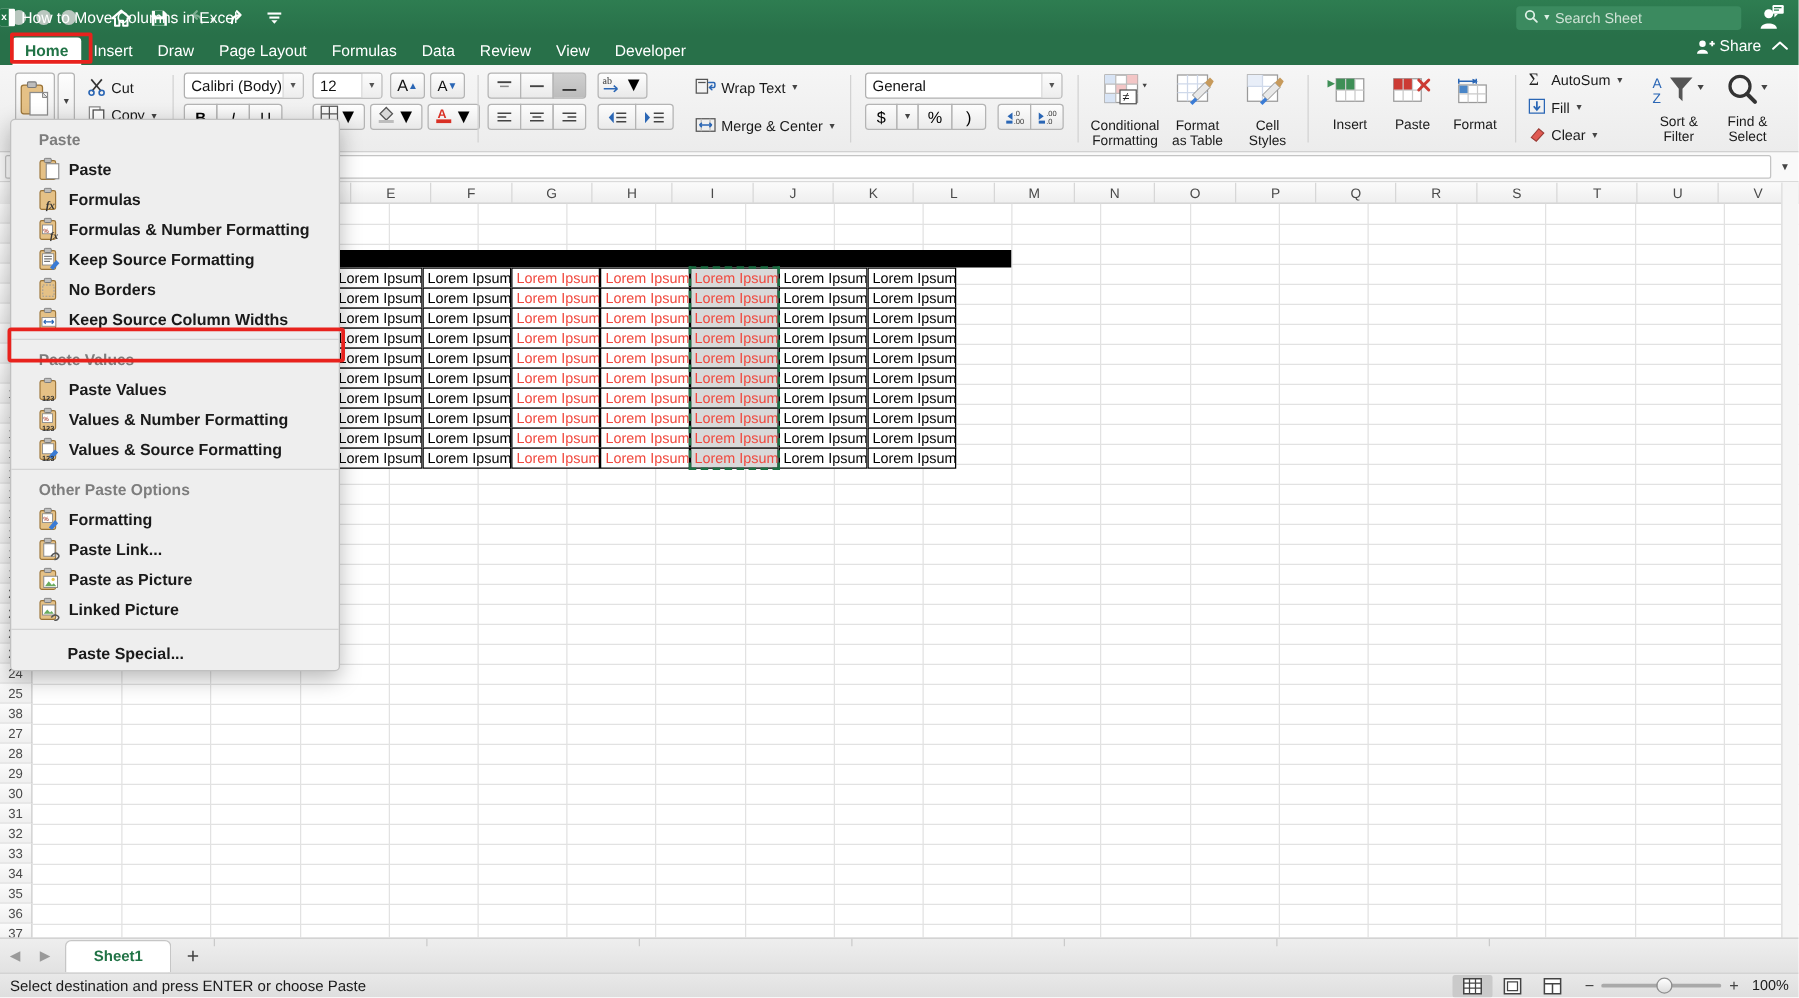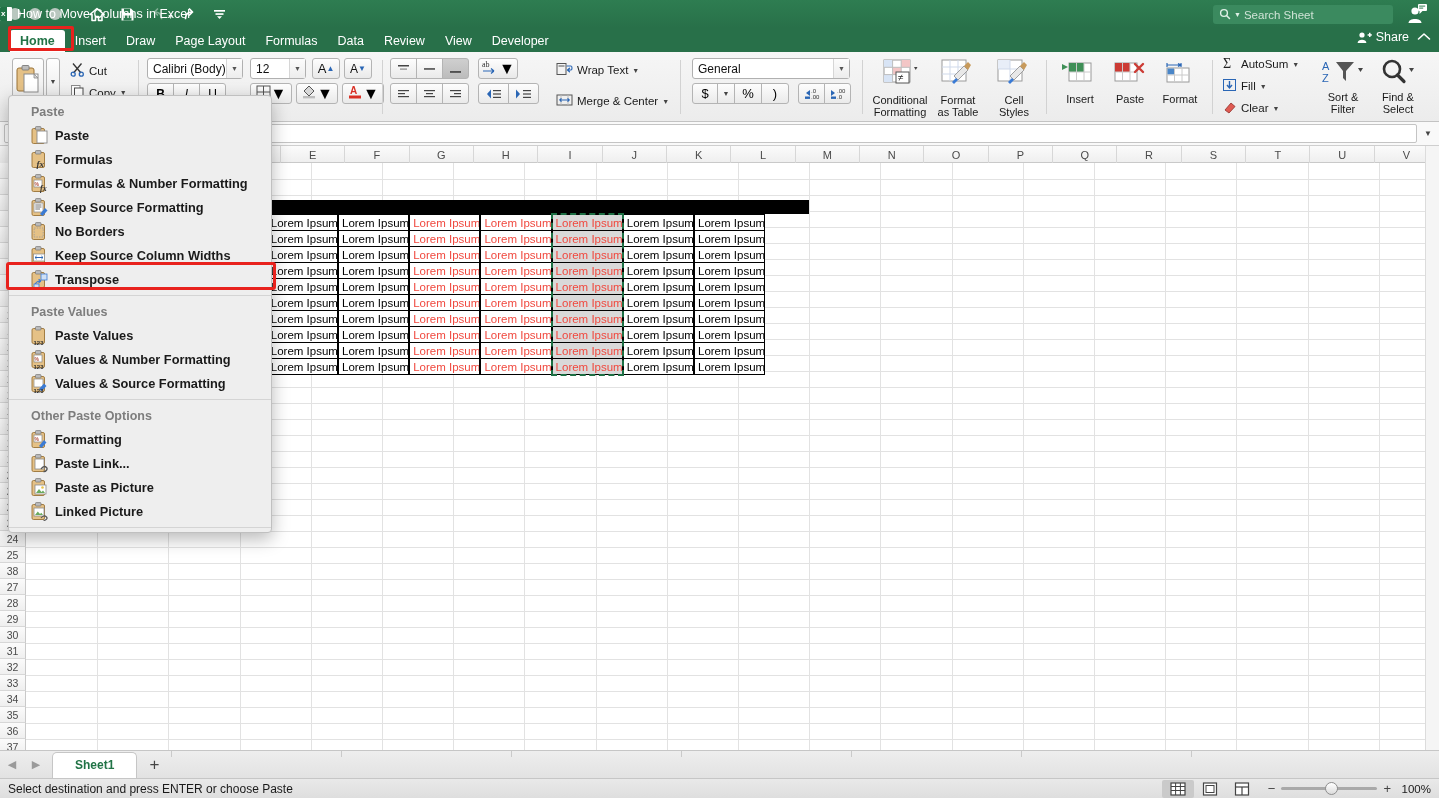--- a/index.html
+++ b/index.html
@@ -1002,30 +1002,20 @@
     </div>
     <div class="mi">
       <span class="clip"><svg width="17" height="19" viewBox="0 0 17 19">
           <rect x="1" y="2.5" width="12.5" height="15" rx="1.5" fill="#e5c186" stroke="#9a7336" stroke-width="0.9"></rect>
           <rect x="4.5" y="0.6" width="5.5" height="3.4" rx="0.8" fill="#bdbdbd" stroke="#7b7b7b" stroke-width="0.8"></rect>
           <rect x="2.6" y="8" width="11" height="7" fill="#fff" stroke="#888" stroke-width="0.7"></rect>
           <path d="M4 11.5 L12 11.5 M4 11.5 L5.6 10 M4 11.5 L5.6 13 M12 11.5 L10.4 10 M12 11.5 L10.4 13" stroke="#2a66b5" stroke-width="1" fill="none"></path>
         </svg></span>
       <span class="mtext">Keep Source Column Widths</span>
     </div>
-    <div class="mi">
-      <span class="clip"><svg width="17" height="19" viewBox="0 0 17 19">
-          <rect x="1" y="2.5" width="12.5" height="15" rx="1.5" fill="#e5c186" stroke="#9a7336" stroke-width="0.9"></rect>
-          <rect x="4.5" y="0.6" width="5.5" height="3.4" rx="0.8" fill="#bdbdbd" stroke="#7b7b7b" stroke-width="0.8"></rect>
-          <rect x="10" y="4" width="6" height="6" fill="#cfe0f5" stroke="#3a7bd5" stroke-width="0.8"></rect>
-          <path d="M4 16 C4 11 8 11 10 11 M10 11 L7.6 9.2 M10 11 L7.6 12.8" fill="none" stroke="#3a7bd5" stroke-width="1.2"></path>
-          <rect x="3" y="14" width="5" height="4" fill="#cfe0f5" stroke="#3a7bd5" stroke-width="0.8"></rect>
-        </svg></span>
-      <span class="mtext">Transpose</span>
-    </div>
     <div class="mdiv"></div>
     <div class="menu-sec">Paste Values</div>
     <div class="mi">
       <span class="clip"><svg width="17" height="19" viewBox="0 0 17 19">
           <rect x="1" y="2.5" width="12.5" height="15" rx="1.5" fill="#e5c186" stroke="#9a7336" stroke-width="0.9"></rect>
           <rect x="4.5" y="0.6" width="5.5" height="3.4" rx="0.8" fill="#bdbdbd" stroke="#7b7b7b" stroke-width="0.8"></rect>
           <text x="2.5" y="19" font-size="6" font-family="Liberation Sans" fill="#333">123</text>
         </svg></span>
       <span class="mtext">Paste Values</span>
     </div>
@@ -1084,20 +1074,23 @@
       <span class="clip"><svg width="17" height="19" viewBox="0 0 17 19">
           <rect x="1" y="2.5" width="12.5" height="15" rx="1.5" fill="#e5c186" stroke="#9a7336" stroke-width="0.9"></rect>
           <rect x="4.5" y="0.6" width="5.5" height="3.4" rx="0.8" fill="#bdbdbd" stroke="#7b7b7b" stroke-width="0.8"></rect>
           <rect x="3" y="6" width="10" height="8" fill="#fff" stroke="#8b8b8b" stroke-width="0.8"></rect>
           <path d="M4 13 L6.8 9.5 L9 12 L10.3 10.7 L12 13 Z" fill="#6aab5e"></path>
           <path d="M10 16 C12 13.5 14 13.5 15.5 15 C17 16.5 14.5 19 12.5 18" fill="none" stroke="#555" stroke-width="1.2"></path>
         </svg></span>
       <span class="mtext">Linked Picture</span>
     </div>
     <div class="mdiv"></div>
+    <div class="mi mi-plain">
+      <span>Paste Special...</span>
+    </div>
   </div>
 <div class="menu-hl"></div>
 
 <div class="sheetbar">
   <span class="navarr">◀</span>
   <span class="navarr">▶</span>
   <div class="sheet-tab">Sheet1</div>
   <div class="addsheet">+</div>
   <div class="tabdivs">
     <div class="tabdiv" style="left:0px;"></div>

